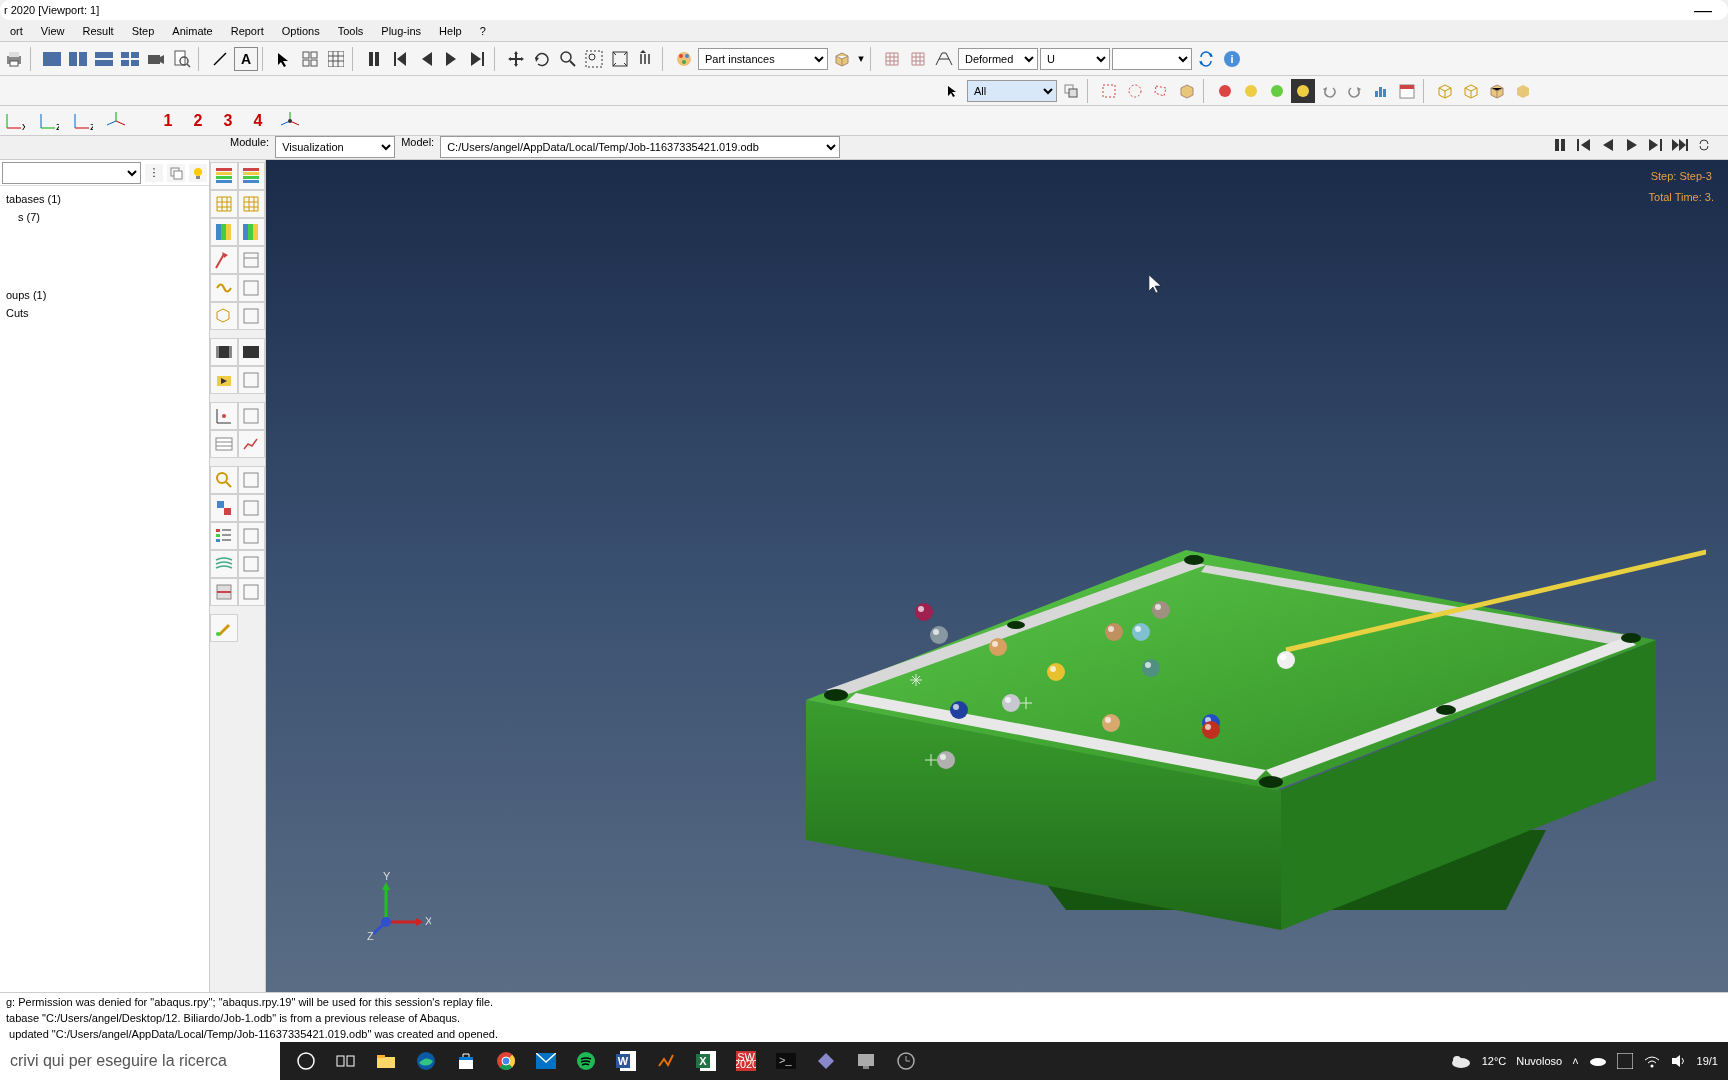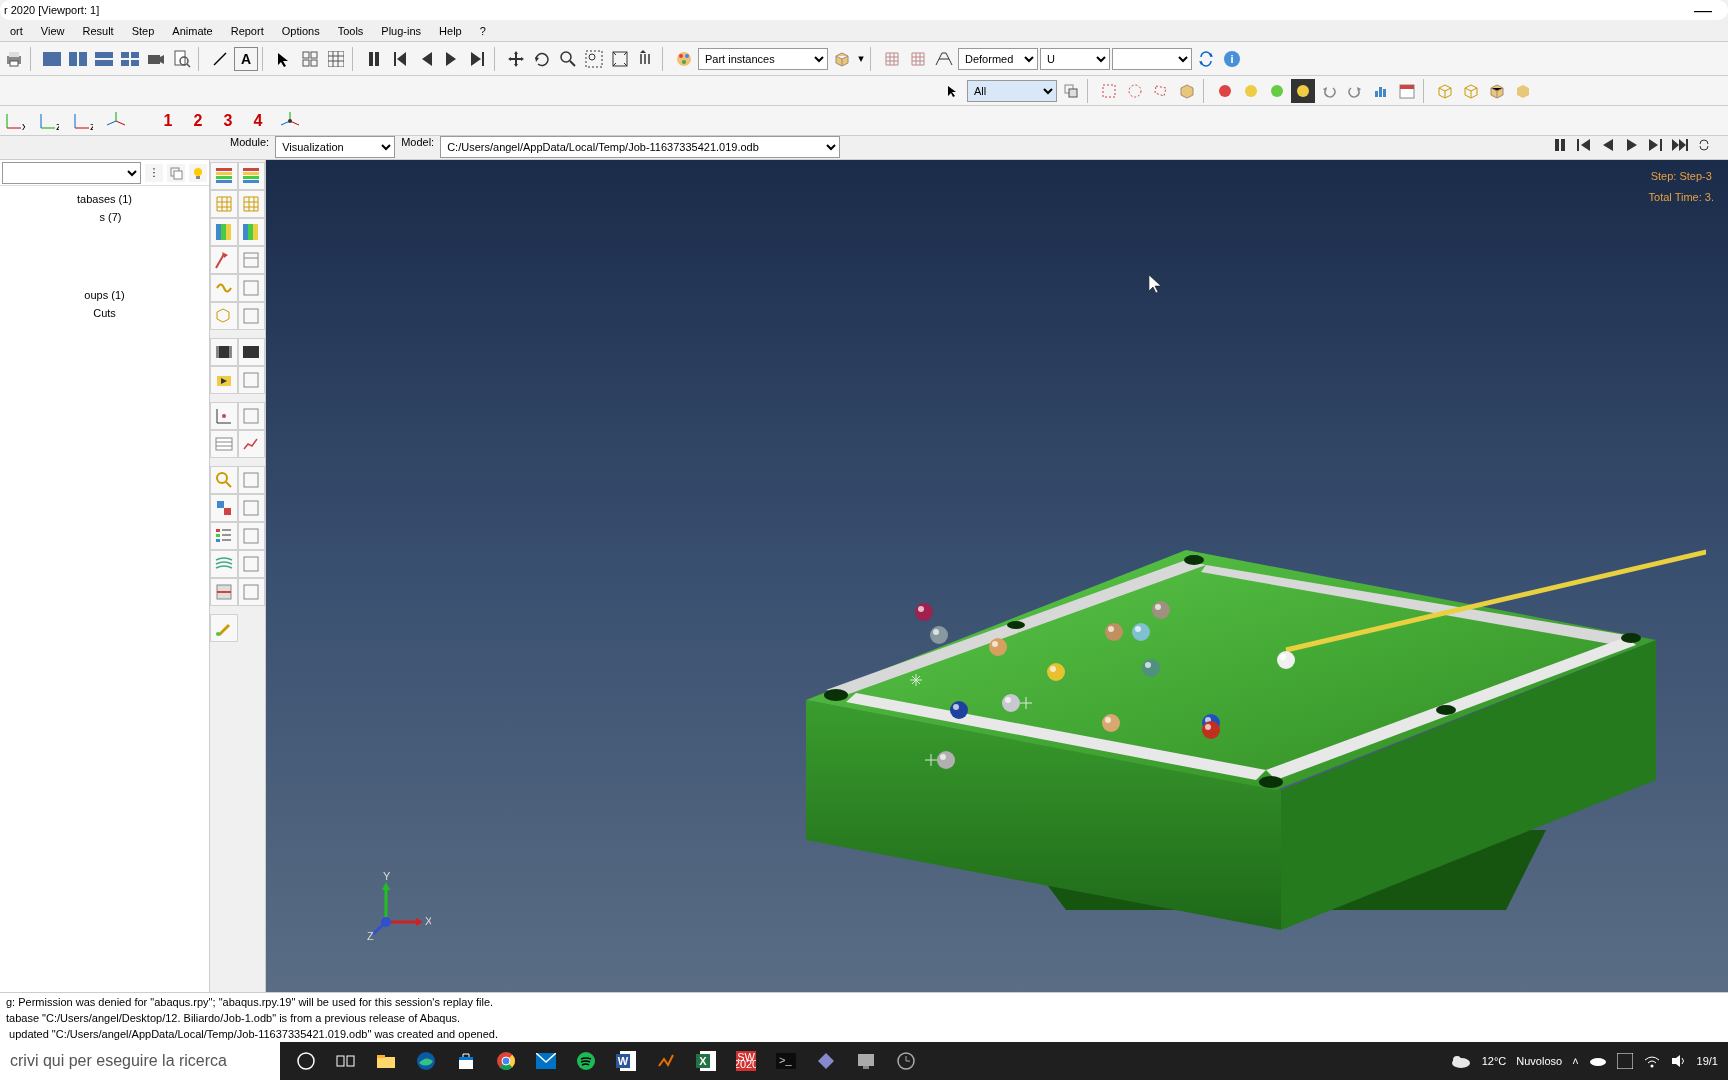--- a/index.html
+++ b/index.html
@@ -21,21 +21,21 @@
 .num-btn { color: #c00; font-weight: bold; font-size: 16px; width: 20px; text-align: center; }
 
 .context-bar { height: 24px; background: #f0f0f0; border-bottom: 1px solid #ccc; display: flex; padding-left: 230px; gap: 6px; }
 .context-bar label { font-size: 11px; }
 .play-controls { margin-left: auto; margin-right: 14px; display: flex; gap: 4px; }
 .play-controls .pc { width: 20px; height: 18px; display: inline-flex; align-items: center; justify-content: center; font-size: 12px; }
 
 .main-area { display: flex; height: 832px; }
 .left-panel { width: 210px; background: #fff; border-right: 1px solid #ccc; display: flex; flex-direction: column; }
 .left-top { height: 26px; border-bottom: 1px solid #ddd; display: flex; align-items: center; padding: 2px; gap: 4px; }
-.tree { padding: 4px 6px; font-size: 11px; line-height: 18px; text-align: center; }
+.tree { padding: 4px 6px; font-size: 11px; line-height: 18px; }
 
 .tool-palette { width: 56px; background: #f0f0f0; border-right: 1px solid #ccc; display: flex; flex-direction: column; padding-top: 2px; }
 .tool-row { display: flex; height: 28px; }
 .tool-cell { width: 28px; height: 28px; border: 1px solid #d0d0d0; display: flex; align-items: center; justify-content: center; background: #f8f8f8; }
 
 .viewport { flex: 1; background: linear-gradient(180deg, #1b2b4a 0%, #3a5070 50%, #5a6d85 100%); position: relative; overflow: hidden; }
 
 .status-info { position: absolute; top: 6px; right: 14px; font-family: 'Courier New', monospace; font-size: 13px; color: #e8a040; text-align: center; line-height: 20px; white-space: pre; }
 
 .cursor-arrow { position: absolute; left: 1110px; top: 252px; width: 12px; height: 18px; }

